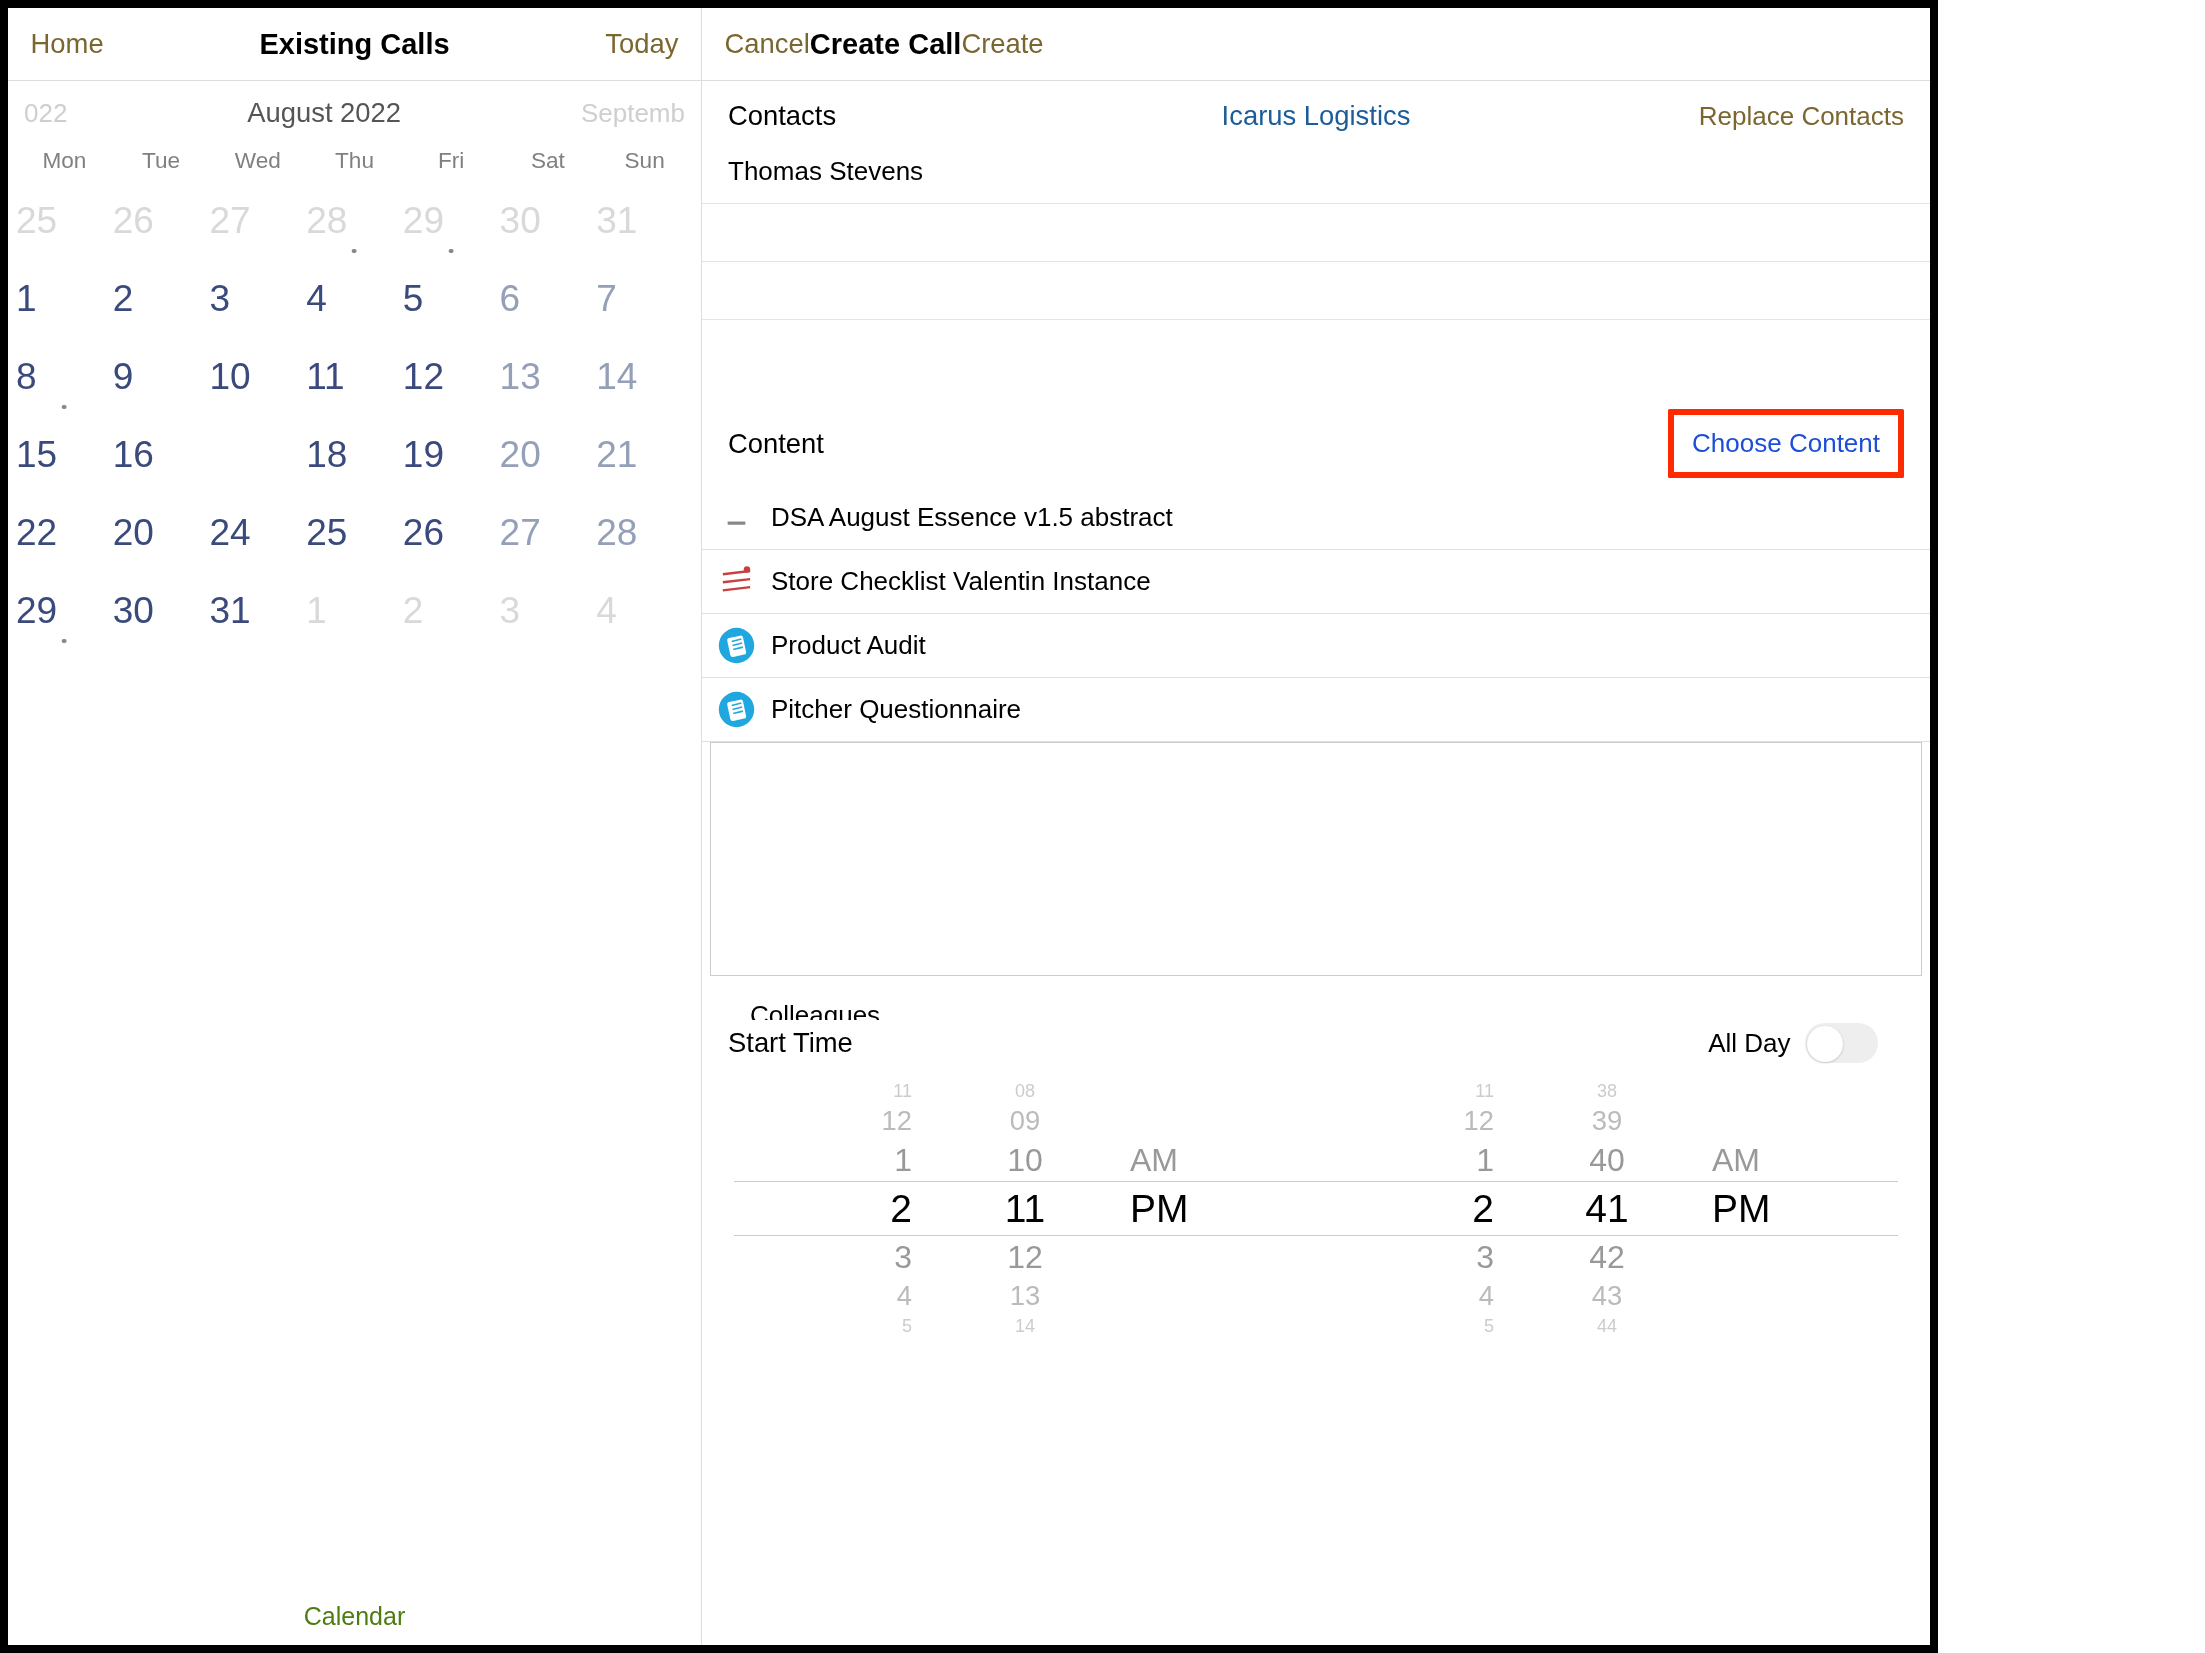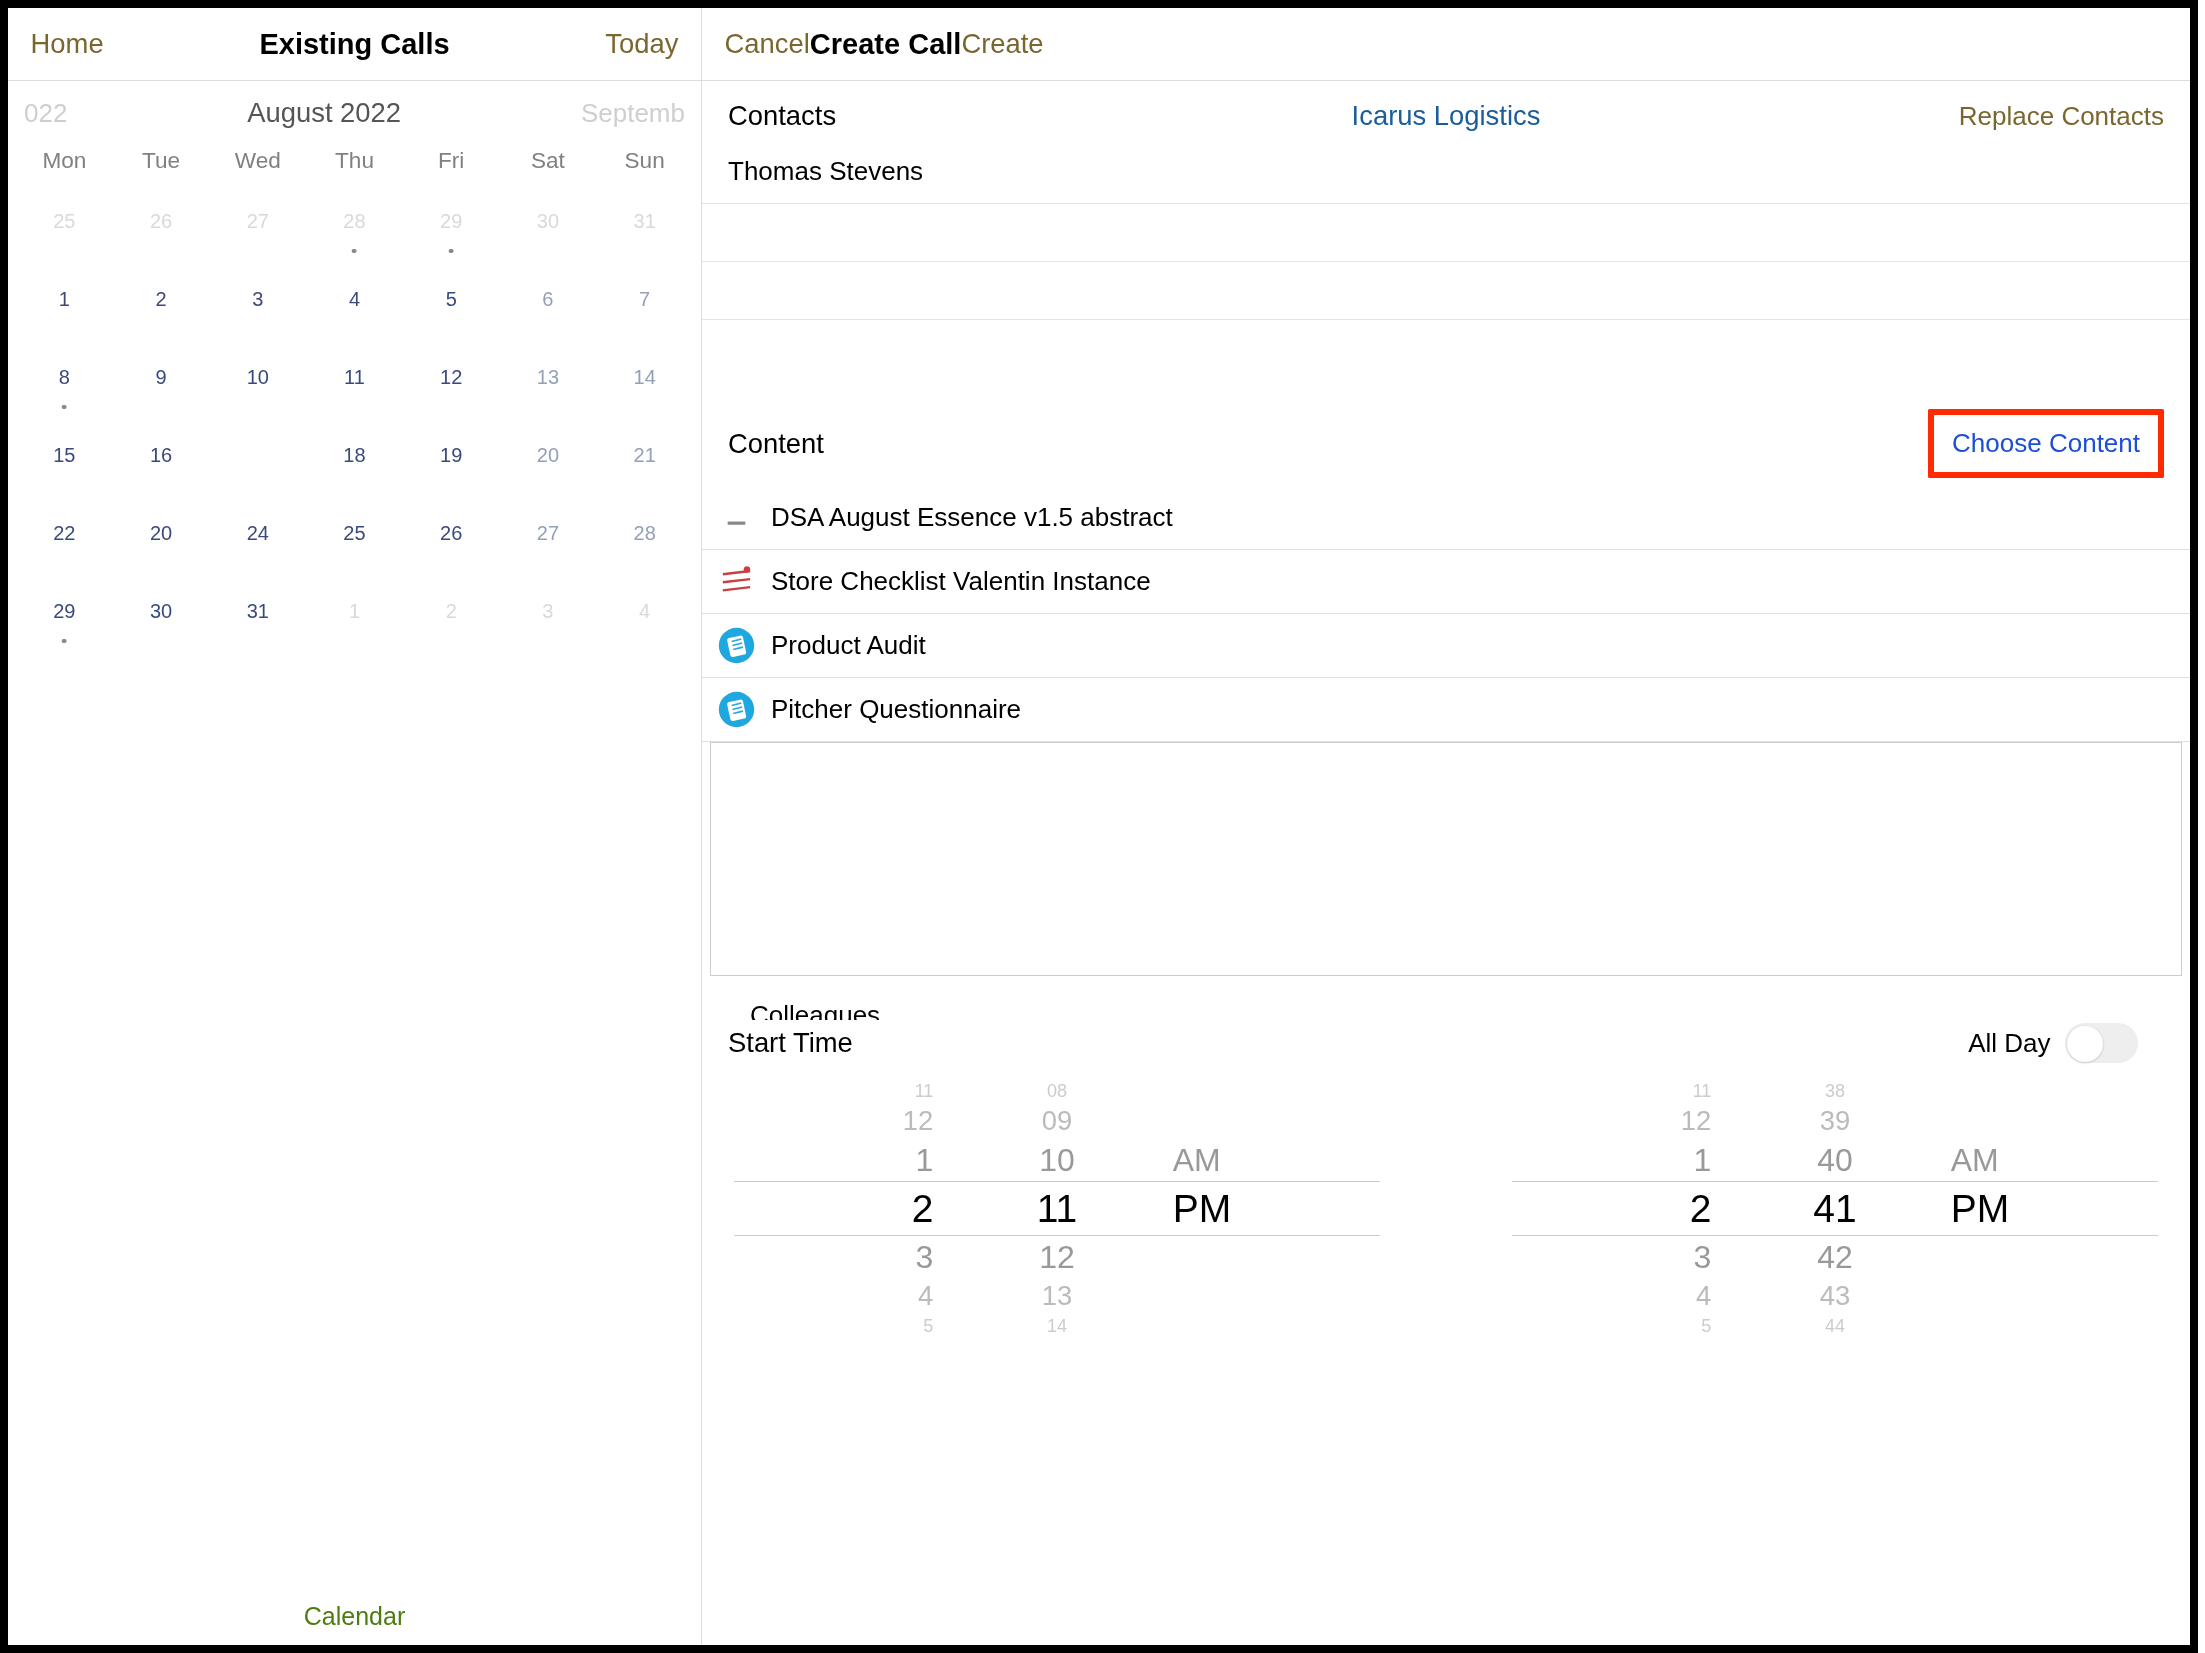--- a/index.html
+++ b/index.html
@@ -5,21 +5,21 @@
   * { box-sizing: border-box; margin: 0; padding: 0; }
   body {
     font-family: -apple-system, BlinkMacSystemFont, "Segoe UI", Helvetica, Arial, sans-serif;
     background: #fff;
     width: 2205px;
     height: 1653px;
     transform-origin: top left;
   }
   .frame {
     border: 8px solid #000;
-    width: 2198px;
+    width: 1938px;
     height: 1653px;
     display: flex;
     background: #fff;
     overflow: hidden;
   }
   
   .left {
     width: 694px;
     border-right: 0.8px solid #ddd;
     display: flex;
@@ -71,27 +71,27 @@
     flex-direction: column;
     gap: 36px;
     padding-top: 14.5px;
   }
   .week {
     display: grid;
     grid-template-columns: repeat(7, 1fr);
     text-align: center;
   }
   .daycell {
-    font-size: 20px;
+    font-size: 37px;
     color: #3a4a7c;
     position: relative;
     height: 42px;
     display: flex;
     align-items: center;
-    justify-content: center;
+    justify-content: flex-start;
   }
   .daycell.out { color: #d9d9d9; }
   .daycell.weekend { color: #94a0b8; }
   .daycell .dot {
     position: absolute;
     bottom: -11.3px;
     left: 50%;
     transform: translateX(-50%);
     width: 4.8px; height: 4.8px;
     background: #888; border-radius: 50%;

